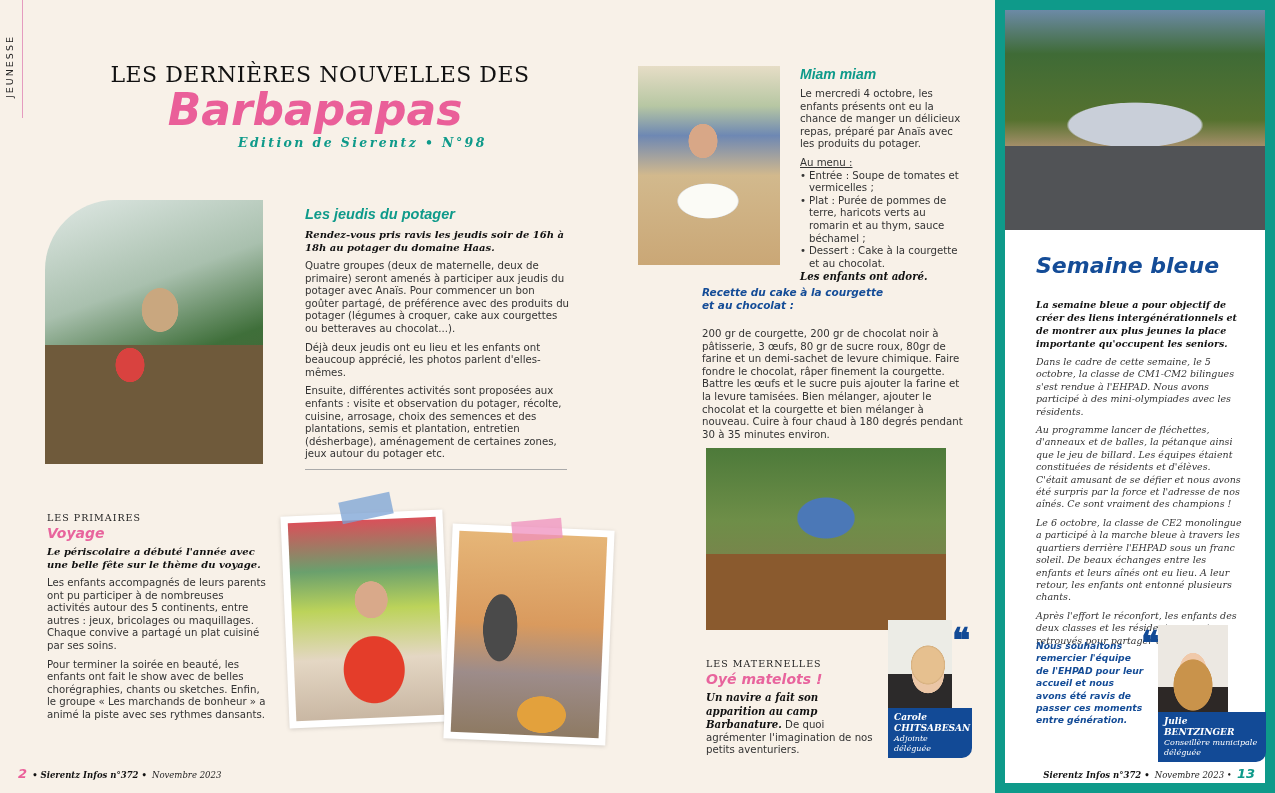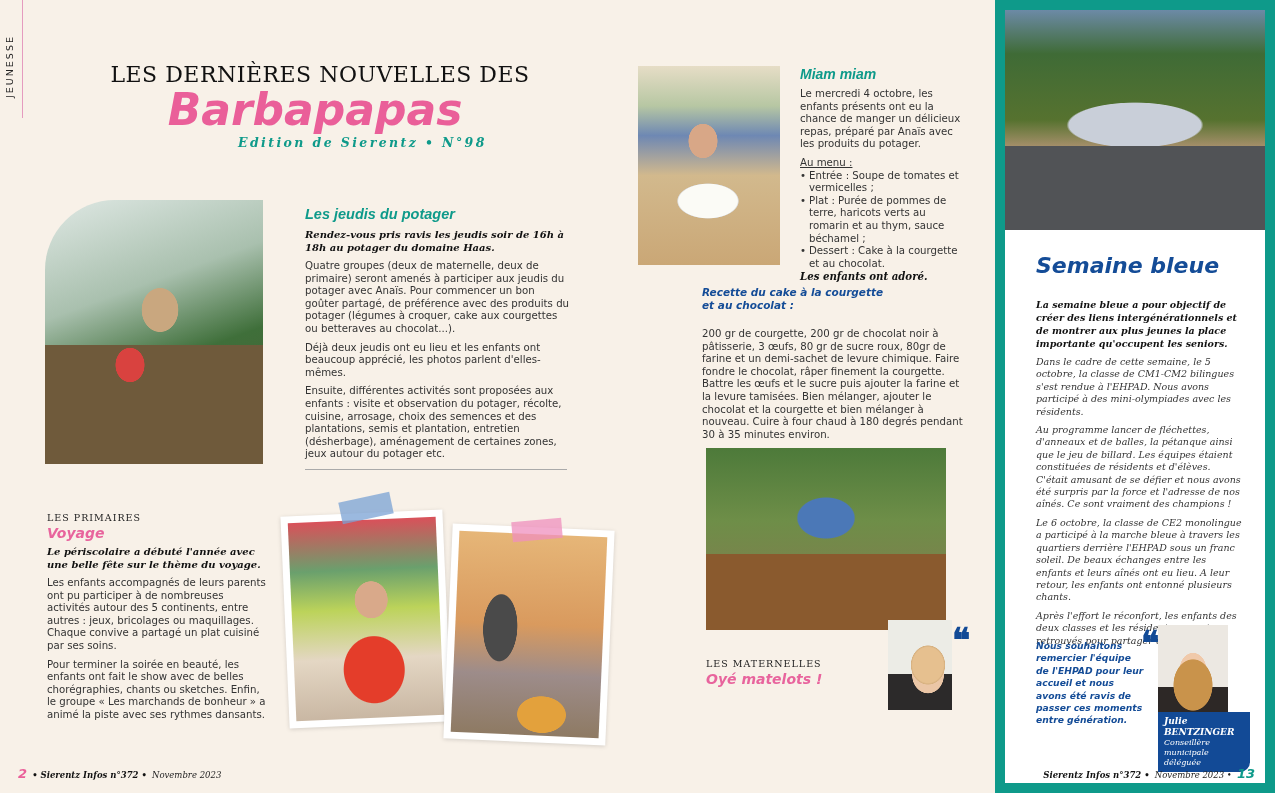--- a/index.html
+++ b/index.html
@@ -132,24 +132,32 @@
   <div class="h-blue" style="font-size:10.5px;line-height:13px;">Recette du cake à la courgette</div>
   <div class="h-blue" style="font-size:10.5px;line-height:13px;margin-bottom:16px;">et au chocolat :</div>
   <div class="body-text">200 gr de courgette, 200 gr de chocolat noir à pâtisserie, 3 œufs, 80 gr de sucre roux, 80gr de farine et un demi-sachet de levure chimique. Faire fondre le chocolat, râper finement la courgette. Battre les œufs et le sucre puis ajouter la farine et la levure tamisées. Bien mélanger, ajouter le chocolat et la courgette et bien mélanger à nouveau. Cuire à four chaud à 180 degrés pendant 30 à 35 minutes environ.</div>
 </div>
 
 <div class="abs photo ph-boat" style="left:706px;top:448px;width:240px;height:182px;"></div>
 
 <div class="abs" style="left:706px;top:658px;width:170px;">
   <div class="kicker">LES MATERNELLES</div>
   <div class="h-pink" style="font-size:14px;margin:2px 0 4px;">Oyé matelots !</div>
+  <div class="body-text">
+    <span class="serif" style="font-style:italic;font-weight:bold;color:#111;">Un navire a fait son apparition au camp Barbanature.</span><span> De quoi agrémenter l'imagination de nos petits aventuriers.</span>
+  </div>
 </div>
 
 <div class="abs" style="left:888px;top:620px;width:84px;height:125px;">
   <div class="photo ph-carole" style="width:64px;height:90px;"></div>
+  <div class="caption-box" style="position:absolute;left:0;top:88px;width:84px;">
+    <div class="name">Carole</div>
+    <div class="name">CHITSABESAN</div>
+    <div class="role">Adjointe déléguée</div>
+  </div>
 </div>
 <div class="abs quote-mark" style="left:952px;top:625px;">❝</div>
 
 <div class="abs" style="left:995px;top:0;width:280px;height:793px;background:#0e9a8a;"></div>
 <div class="abs" style="left:1005px;top:230px;width:260px;height:553px;background:#fff;"></div>
 <div class="abs photo ph-march" style="left:1005px;top:10px;width:260px;height:220px;"></div>
 
 <div class="abs" style="left:1036px;top:253px;width:206px;">
   <div class="h-blue" style="font-size:22px;margin-bottom:20px;font-style:italic;">Semaine bleue</div>
   <div class="lead" style="font-size:9.5px;line-height:13px;">La semaine bleue a pour objectif de créer des liens intergénérationnels et de montrer aux plus jeunes la place importante qu'occupent les seniors.</div>
@@ -159,21 +167,21 @@
     <p>Le 6 octobre, la classe de CE2 monolingue a participé à la marche bleue à travers les quartiers derrière l'EHPAD sous un franc soleil. De beaux échanges entre les enfants et leurs aînés ont eu lieu. A leur retour, les enfants ont entonné plusieurs chants.</p>
     <p>Après l'effort le réconfort, les enfants des deux classes et les résidents se sont retrouvés pour partager un bon goûter.</p>
   </div>
 </div>
 
 <div class="abs" style="left:1036px;top:640px;width:108px;font-size:9.2px;line-height:12.4px;font-style:italic;font-weight:bold;color:#144c97;">Nous souhaitons remercier l'équipe de l'EHPAD pour leur accueil et nous avons été ravis de passer ces moments entre génération.</div>
 <div class="abs quote-mark" style="left:1141px;top:628px;">❝</div>
 
 <div class="abs" style="left:1158px;top:625px;width:92px;height:122px;">
   <div class="photo ph-julie" style="width:70px;height:88px;"></div>
-  <div class="caption-box" style="position:absolute;left:0;top:87px;width:92px;">
+  <div class="caption-box" style="position:absolute;left:0;top:87px;width:108px;">
     <div class="name">Julie BENTZINGER</div>
     <div class="role">Conseillère municipale déléguée</div>
   </div>
 </div>
 
 <div class="abs" style="right:20px;top:763px;white-space:nowrap;">
   <span class="serif" style="font-style:italic;font-weight:bold;font-size:8.5px;color:#111;">Sierentz Infos n°372 •</span>
   <span class="serif" style="font-style:italic;font-size:8.5px;color:#222;">Novembre 2023 •</span>
   <span style="font-style:italic;font-weight:bold;color:#0e9a8a;font-size:13px;">13</span>
 </div>

